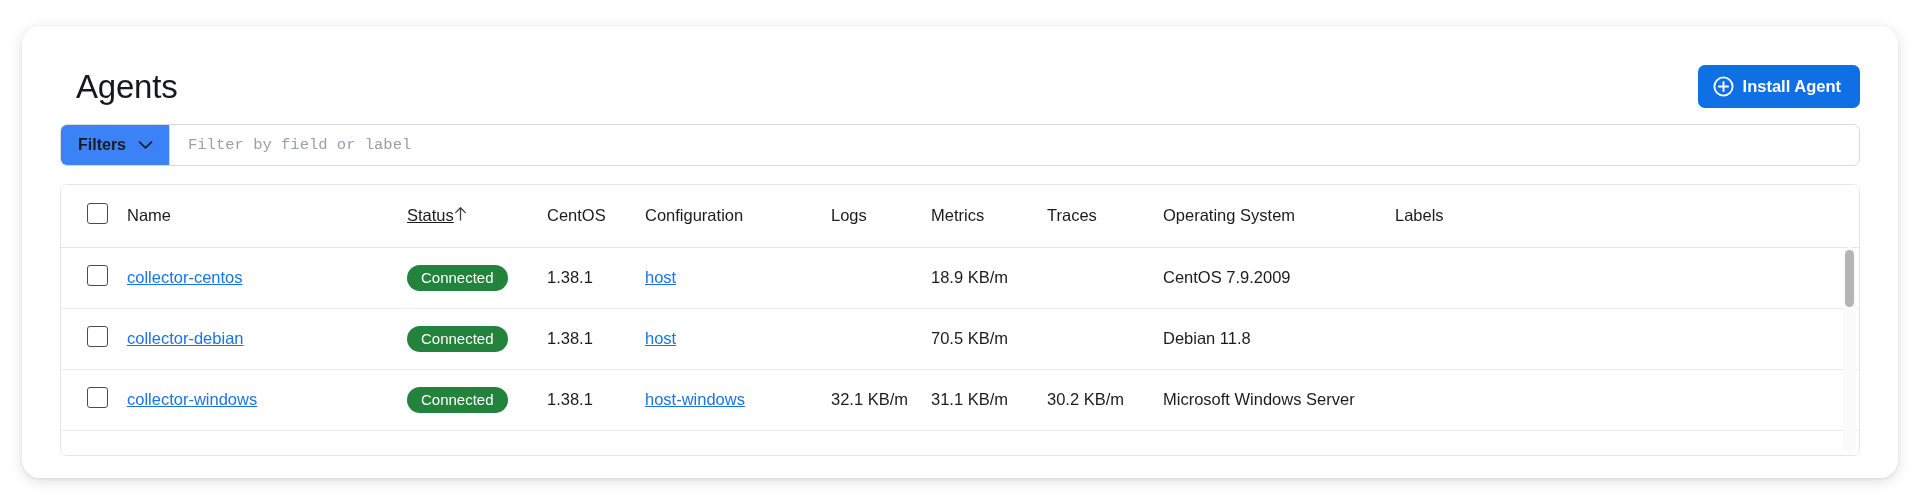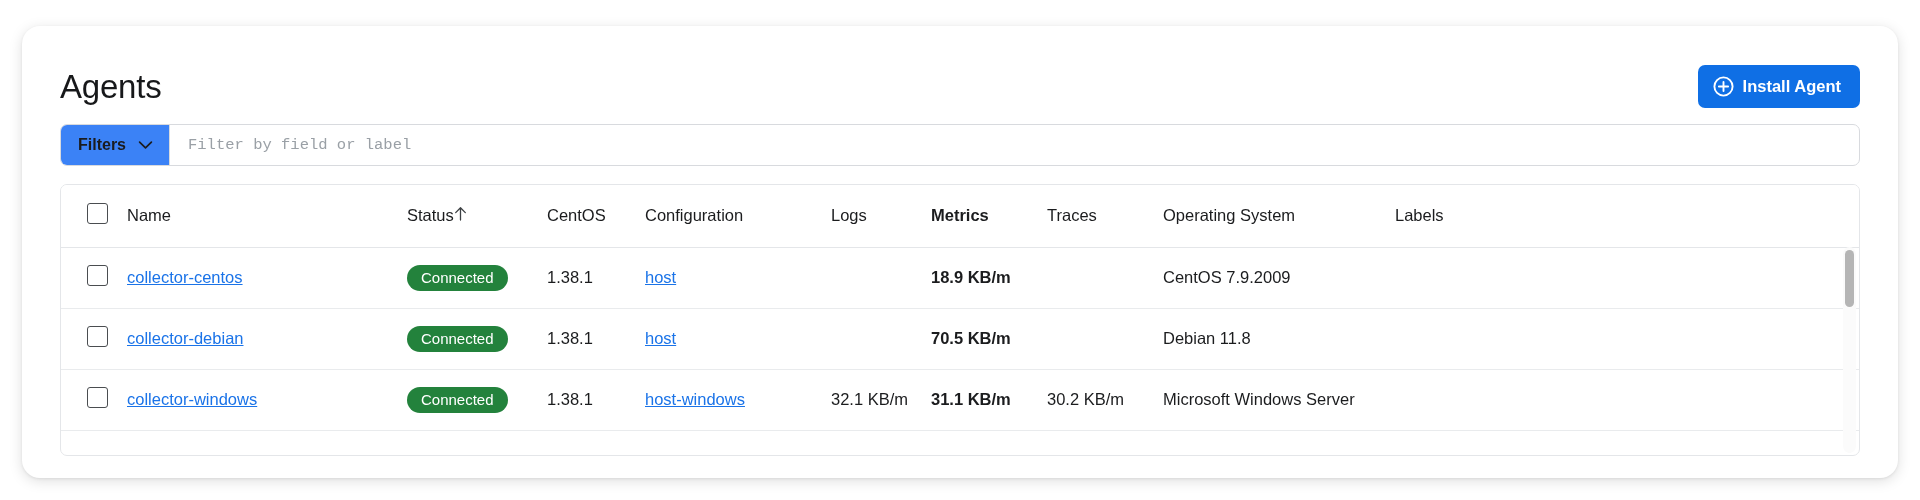--- a/index.html
+++ b/index.html
@@ -36,21 +36,21 @@
     justify-content: space-between;
     height: 96px;
     padding-top: 24px;
   }
   .page-title {
     font-size: 33px;
     font-weight: 400;
     color: #17181a;
     letter-spacing: -0.2px;
     line-height: 1;
-    margin-left: 0;
+    margin-left: 16px;
   }
   .install-btn {
     display: inline-flex;
     align-items: center;
     gap: 9px;
     background: #0f6fe5;
     color: #ffffff;
     border: none;
     border-radius: 7px;
     height: 43px;
@@ -141,28 +141,29 @@
     border-bottom: 1px solid #e9ebed;
     background: #ffffff;
   }
   tbody tr:last-child td { border-bottom: 1px solid #e9ebed; }
   .col-check { width: 66px; padding-left: 26px !important; }
   .col-name { width: 280px; }
   .col-status { width: 140px; }
   .col-version { width: 98px; }
   .col-config { width: 186px; }
   .col-logs { width: 100px; }
-  .col-metrics { width: 116px; font-weight: bold; }
+  .col-metrics { width: 116px; }
   .col-traces { width: 116px; }
   .col-os { width: 232px; }
   .col-labels { width: auto; }
   .sortable {
     display: inline-flex;
     align-items: center;
     cursor: pointer;
+    text-decoration: underline;
   }
   .sort-arrow { display: inline-block; }
   .cbx {
     width: 21px; height: 21px;
     border: 1.6px solid #4a4d50;
     border-radius: 3px;
     background: #ffffff;
     display: inline-block;
     cursor: pointer;
   }

